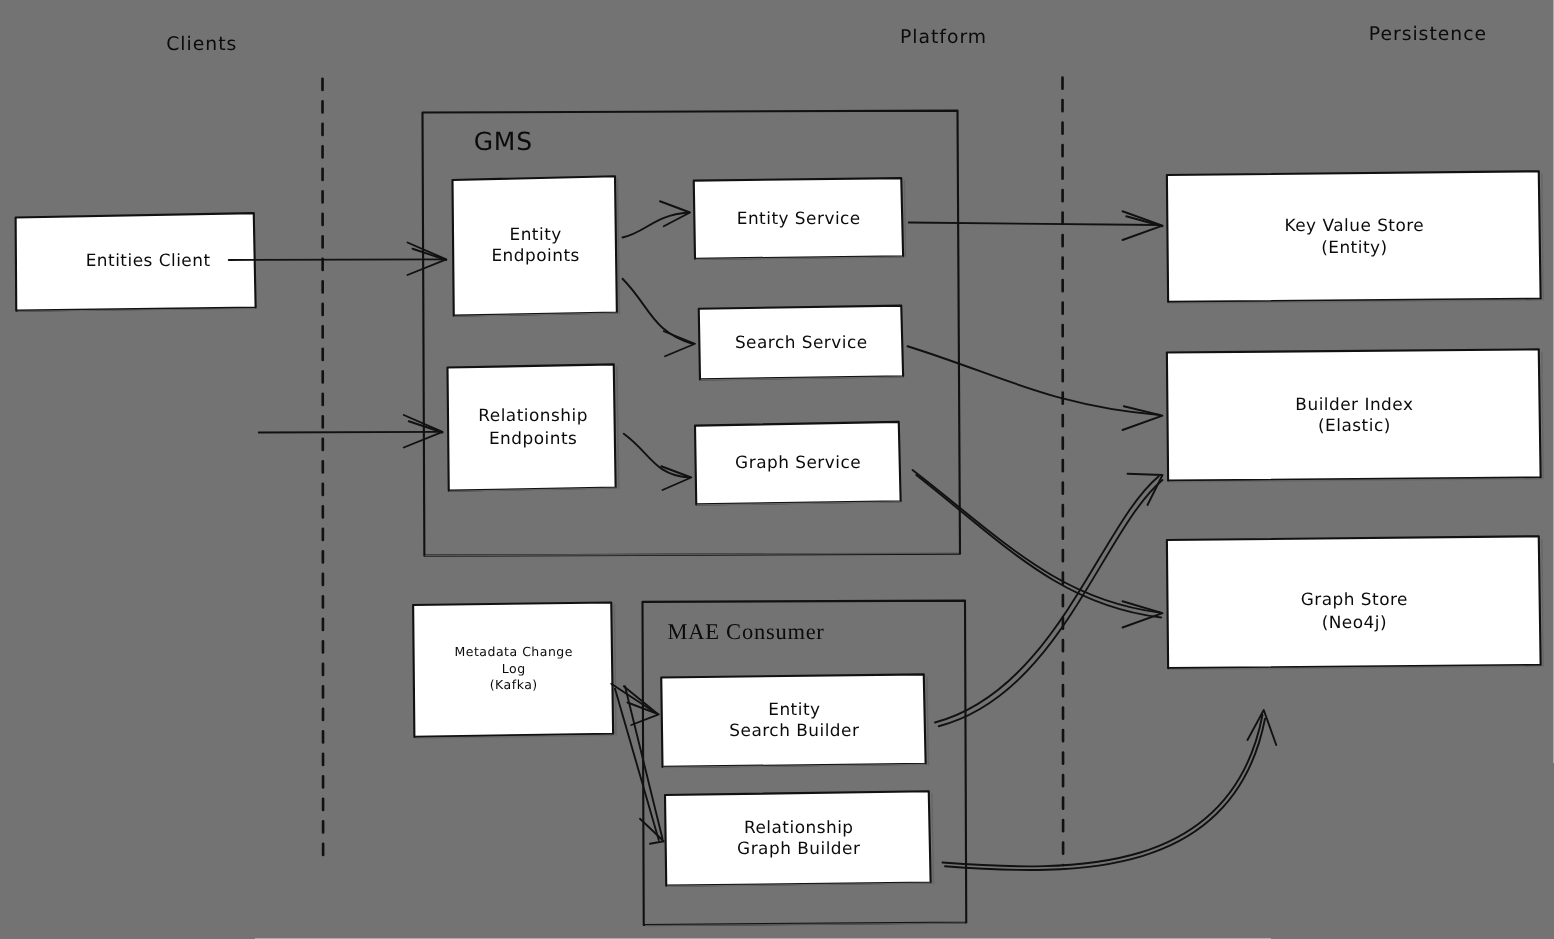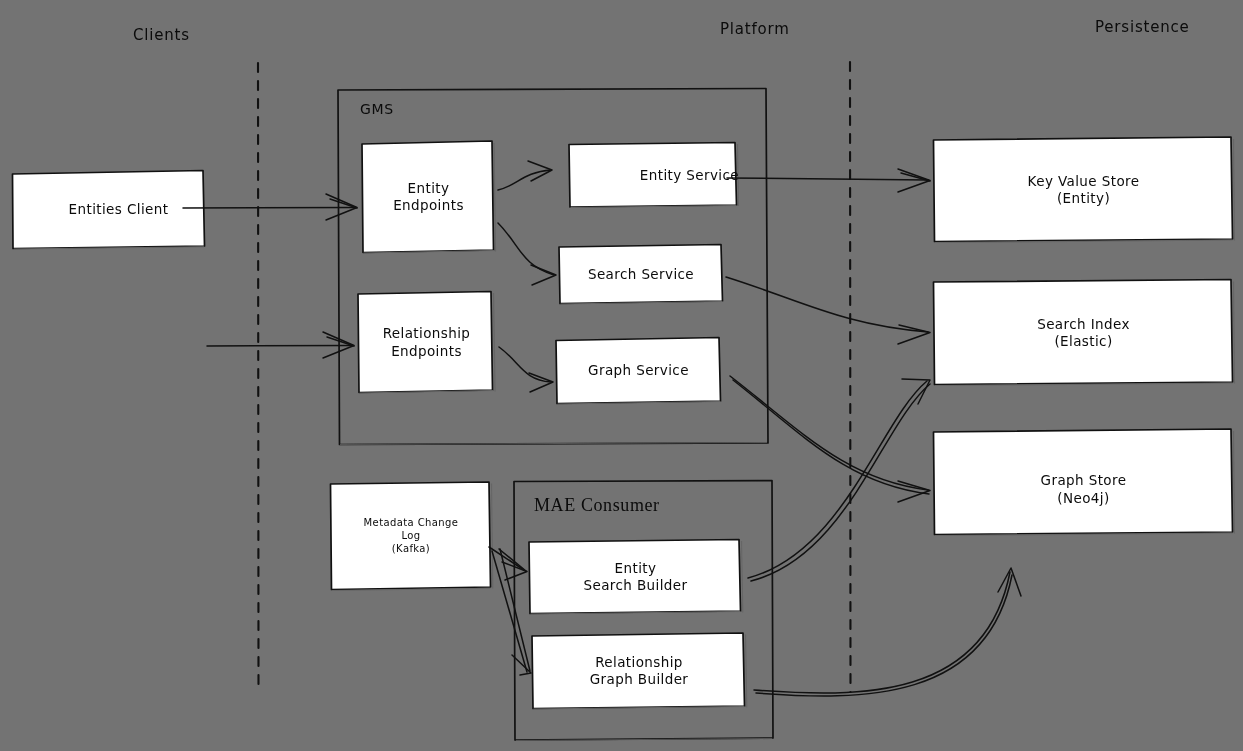--- a/index.html
+++ b/index.html
@@ -56,21 +56,21 @@
   .swimlane-title {
     position: absolute;
     color: #0b0b0b;
     font-size: 15px;
     letter-spacing: 0.8px;
     white-space: nowrap;
     z-index: 2;
   }
   .t13 { font-size: 13.5px; }
   .t15 { font-size: 18px; font-family: Liberation Serif, serif; }
-  .t16 { font-size: 14px; }
+  .t16 { font-size: 20px; margin-left: 19px; }
   .t11 { font-size: 10px; }
 </style>
 </head>
 <body>
 
 <div id="canvas">
 
   <div class="swimlane-title" style="left:133px; top:26px;">Clients</div>
   <div class="swimlane-title" style="left:720px; top:20px;">Platform</div>
   <div class="swimlane-title" style="left:1095px; top:18px;">Persistence</div>
@@ -113,21 +113,21 @@
   <div class="node" style="left:356px; top:290px; width:141px; height:105px;">
     <svg class="layer" style="width:141px;height:105px;left:0;top:0;" viewBox="0 0 141 105">
       <path d="M2,4 L135,1.5 L136.5,100 L3,102.5 Z" fill="#ffffff" stroke="#111111" stroke-width="1.7" stroke-linejoin="round"></path>
       <path d="M137.5,3 L139,101.5" fill="none" stroke="#666666" stroke-width="1.2"></path>
       <path d="M3.5,103 L137,100.5" fill="none" stroke="#666666" stroke-width="1"></path>
     </svg>
     <span class="lbl t13" style="position:relative;z-index:2;">Relationship
 Endpoints</span>
   </div>
 
-  <div class="node" style="left:567px; top:141px; width:172px; height:69px;justify-content:flex-end;">
+  <div class="node" style="left:553px; top:141px; width:172px; height:69px;">
     <svg class="layer" style="width:172px;height:69px;left:0;top:0;" viewBox="0 0 172 69">
       <path d="M2,3.5 L168,1.5 L169.5,64 L3,66 Z" fill="#ffffff" stroke="#111111" stroke-width="1.7" stroke-linejoin="round"></path>
       <path d="M3.5,66.5 L169.5,64.5" fill="none" stroke="#666666" stroke-width="1.1"></path>
       <path d="M170.5,3 L171.5,65" fill="none" stroke="#666666" stroke-width="1.1"></path>
     </svg>
     <span class="lbl t13" style="position:relative;z-index:2;">Entity Service</span>
   </div>
 
   <div class="node" style="left:557px; top:243px; width:168px; height:63px;">
     <svg class="layer" style="width:168px;height:63px;left:0;top:0;" viewBox="0 0 168 63">
@@ -185,21 +185,21 @@
     <span class="lbl t13" style="position:relative;z-index:2;">Key Value Store
 (Entity)</span>
   </div>
 
   <div class="node" style="left:931px; top:278px; width:305px; height:110px;">
     <svg class="layer" style="width:305px;height:110px;left:0;top:0;" viewBox="0 0 305 110">
       <path d="M2.5,4 L300,1.5 L301.5,104 L3.5,106.5 Z" fill="#ffffff" stroke="#111111" stroke-width="1.7" stroke-linejoin="round"></path>
       <path d="M4,107.5 L301.5,105" fill="none" stroke="#666666" stroke-width="1.2"></path>
       <path d="M302.5,3.5 L303.5,105.5" fill="none" stroke="#666666" stroke-width="1.1"></path>
     </svg>
-    <span class="lbl t13" style="position:relative;z-index:2;">Search Index
+    <span class="lbl t13" style="position:relative;z-index:2;">Builder Index
 (Elastic)</span>
   </div>
 
   <div class="node" style="left:931px; top:427px; width:305px; height:111px;">
     <svg class="layer" style="width:305px;height:111px;left:0;top:0;" viewBox="0 0 305 111">
       <path d="M2.5,5 L300,2 L301.5,105 L3.5,107.5 Z" fill="#ffffff" stroke="#111111" stroke-width="1.7" stroke-linejoin="round"></path>
       <path d="M4,108.5 L301.5,106" fill="none" stroke="#666666" stroke-width="1.2"></path>
       <path d="M302.5,4 L303.5,106.5" fill="none" stroke="#666666" stroke-width="1.1"></path>
     </svg>
     <span class="lbl t13" style="position:relative;z-index:2;margin-top:14px;">Graph Store

